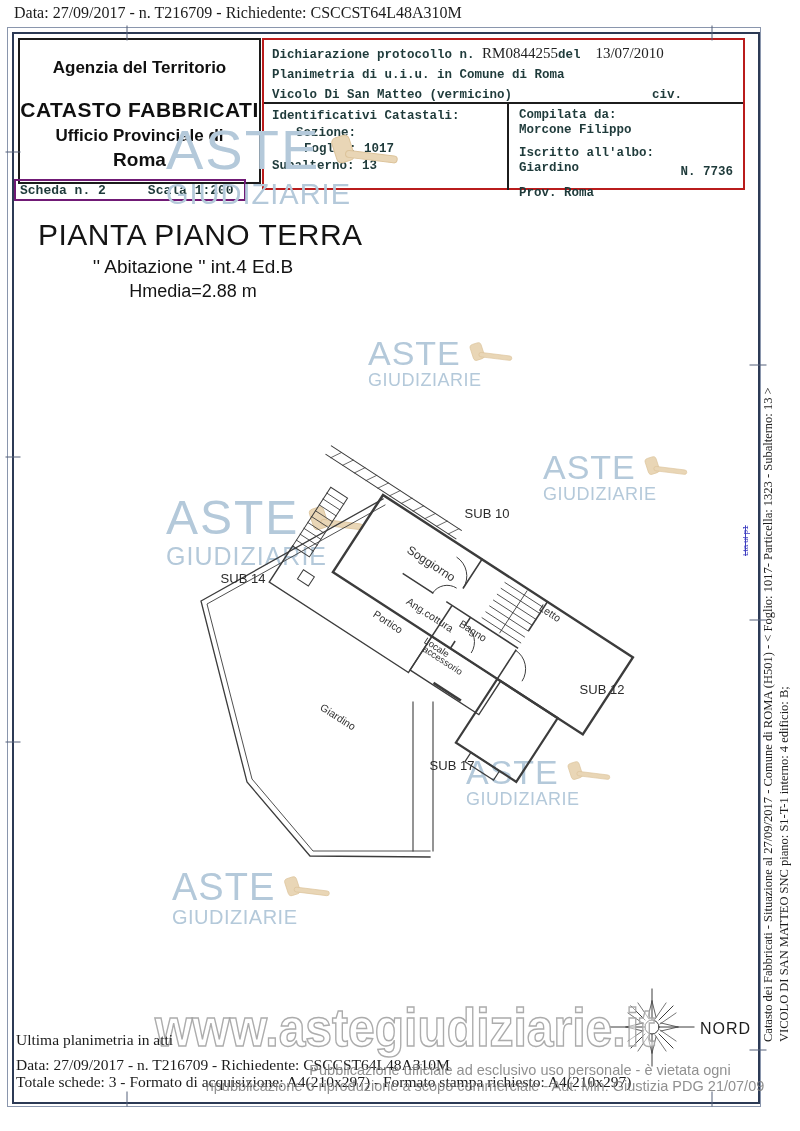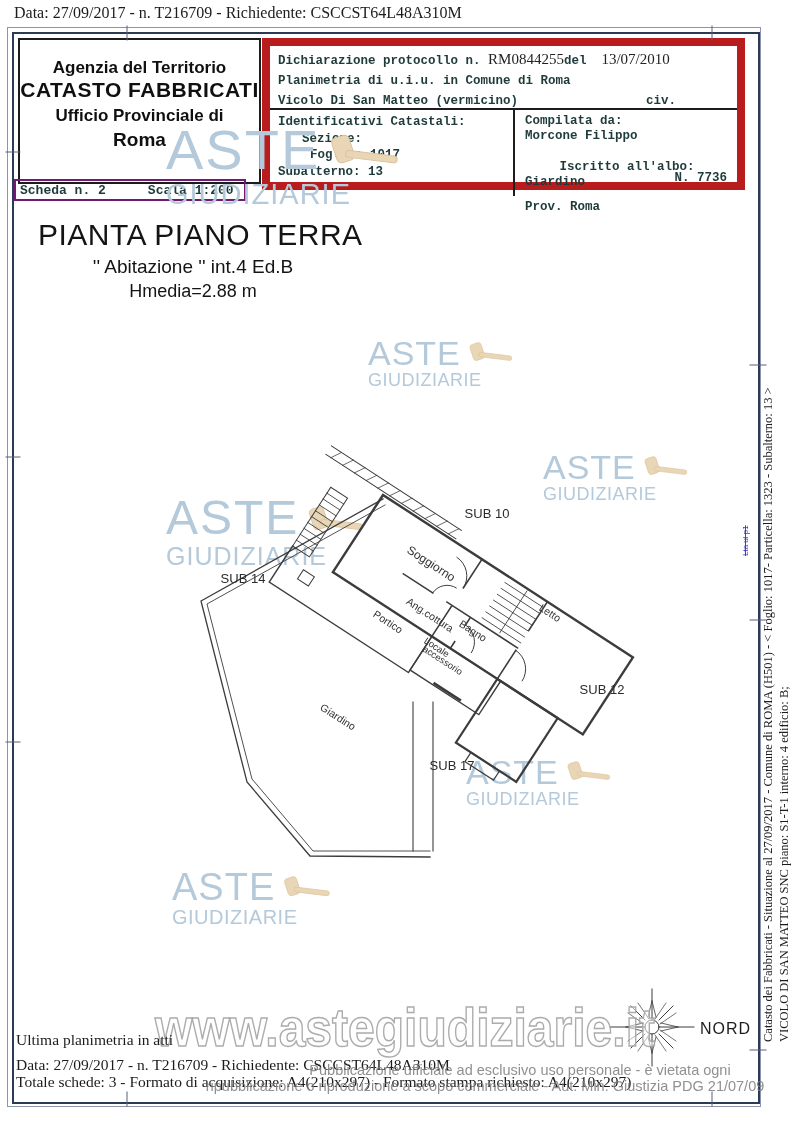--- a/index.html
+++ b/index.html
@@ -10,41 +10,41 @@
   .abs{position:absolute;}
   
   .frame-outer{left:7px;top:27px;width:752px;height:1078px;border:1px solid #8a96ad;}
   .frame{left:12px;top:32px;width:744px;height:1068px;border:2px solid #2c3a55;}
   
   .top-date{left:14px;top:4px;font-family:"Liberation Serif",serif;font-size:16px;color:#1c1c1c;}
   
   .agency-box{left:18px;top:38px;width:243px;height:146px;border:2px solid #1c1c1c;
     display:flex;flex-direction:column;align-items:center;justify-content:flex-start;padding-top:18px;box-sizing:border-box;background:transparent;}
   .agency-box .l1{font-size:17px;font-weight:bold;color:#101010;}
-  .agency-box .l2{font-size:21px;font-weight:bold;color:#101010;margin-top:0;letter-spacing:.5px;}
+  .agency-box .l2{font-size:21px;font-weight:bold;color:#101010;margin-top:20px;letter-spacing:.5px;}
   .agency-box .l3{font-size:17px;font-weight:bold;color:#101010;margin-top:4px;}
   .agency-box .l4{font-size:19px;font-weight:bold;color:#101010;margin-top:3px;}
   .scheda-box{left:14px;top:179px;width:228px;height:18px;border:2px solid #701a75;background:transparent;
     font-family:"Liberation Mono",monospace;font-size:13px;font-weight:bold;color:#1e3a3a;display:flex;align-items:center;}
   .scheda-box .s1{margin-left:4px;}
   .scheda-box .s2{margin-left:42px;}
-  .right-box{left:262px;top:38px;width:483px;height:152px;border:8px solid #b91c1c;box-sizing:border-box;
+  .right-box{left:262px;top:38px;width:483px;height:152px;border:2px solid #b91c1c;box-sizing:border-box;
     font-family:"Liberation Mono",monospace;font-size:12.5px;font-weight:bold;color:#1e3a3a;}
   .rb-row1{height:64px;border-bottom:2px solid #1c1c1c;padding:5px 6px 0 8px;box-sizing:border-box;}
   .rb-row1 .line{margin-bottom:6px;white-space:pre;}
   .serif-ins{font-family:"Liberation Serif",serif;font-size:15px;font-weight:normal;color:#222;}
   .civ{float:right;margin-right:55px;}
   .rb-row2{display:flex;height:86px;}
   .rb-col-left{width:245px;border-right:2px solid #1c1c1c;box-sizing:border-box;padding:4px 16px 0 8px;}
   .rb-col-left div{line-height:16.5px;white-space:pre;}
   .ind1{padding-left:24px;}
   .ind2{padding-left:32px;}
   .rb-col-right{flex:1;padding:4px 8px 12px 10px;position:relative;}
   .rb-col-right div{line-height:15px;}
-  .mt6{margin-top:16px;text-align:center;}
+  .mt6{margin-top:8px;}
   .prov-line{margin-top:10px;}
   .n-right{position:absolute;right:10px;bottom:10px;}
   
   .title-block{left:38px;top:218px;width:310px;text-align:center;color:#141414;}
   .title-block .t1{font-size:30px;letter-spacing:.5px;white-space:nowrap;}
   .title-block .t2{font-size:19px;margin-top:4px;}
   .title-block .t3{font-size:18px;margin-top:3px;}
   
   .wm{z-index:1;color:#b4c9da;line-height:1;}
   .wm .row{display:flex;align-items:flex-end;}

